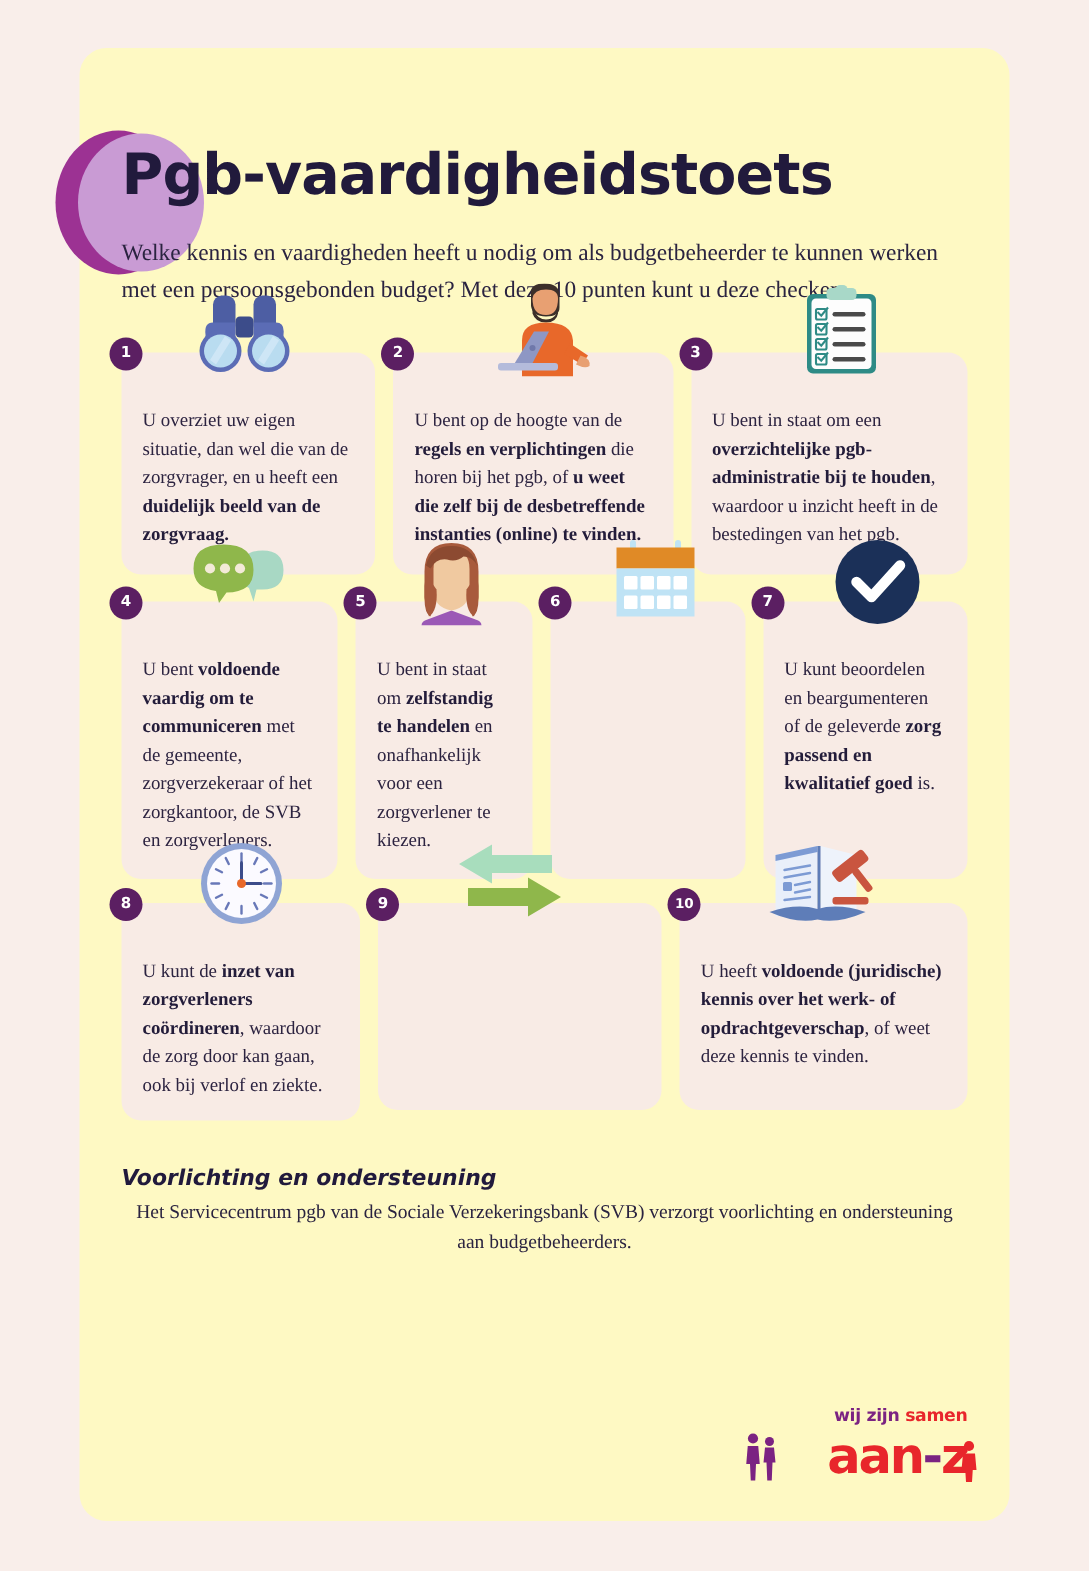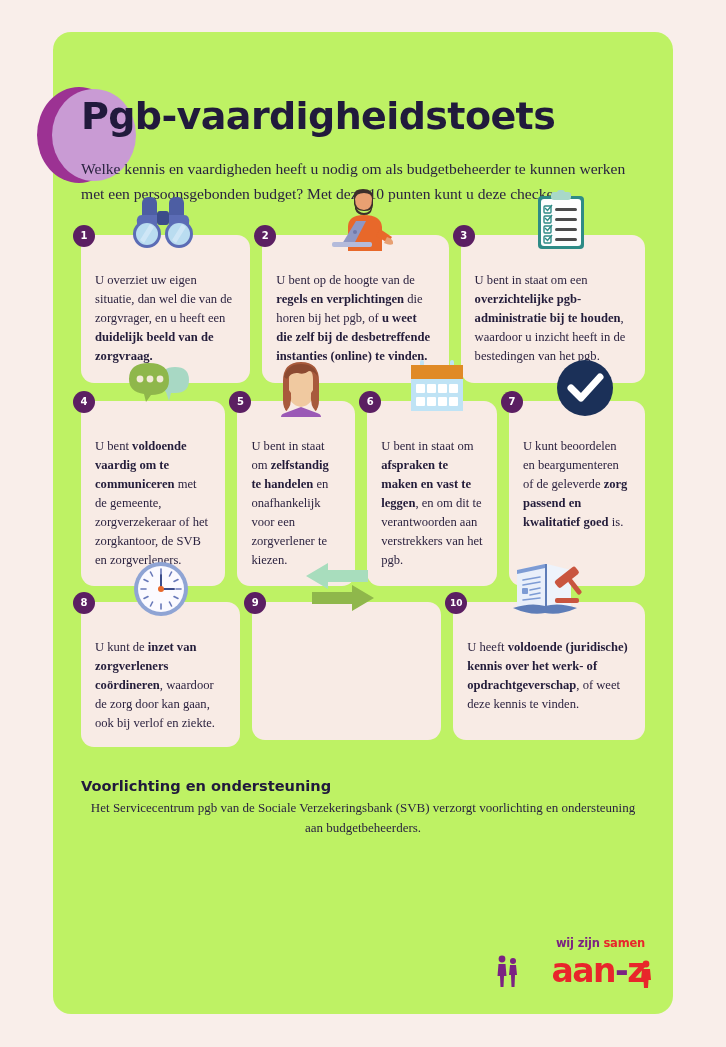--- a/index.html
+++ b/index.html
@@ -6,21 +6,21 @@
   html, body {
     width: 726px; height: 1047px;
     background: #f9eeea;
     font-family: "Liberation Serif", serif;
     overflow: hidden;
   }
   .page {
     position: absolute;
     left: 53px; top: 32px;
     width: 620px; height: 982px;
-    background: #bef264;
+    background: #fef9c3;
     border-radius: 18px;
   }
 
   
   .header { position: relative; padding: 0; }
   .blob-wrap {
     position: absolute; left: -16px; top: 55px;
     width: 110px; height: 96px; pointer-events: none;
   }
   .blob-back {
@@ -130,20 +130,21 @@
   .c10 .card-icon { left: 58px; }
 
   
   .footer { padding: 30px 28px 0 28px; }
   .footer-title {
     font-family: "DejaVu Sans", sans-serif;
     font-weight: bold;
     font-size: 14.6px;
     color: #211a3c;
     margin-bottom: 4px;
+    font-style: italic;
   }
   .footer-text {
     font-size: 13px;
     line-height: 1.55;
     color: #2a2340;
     text-align: center;
   }
 
   .logo {
     position: absolute;
@@ -303,21 +304,20 @@
             <rect x="22" y="25" width="9" height="9" rx="1"></rect>
             <rect x="33" y="25" width="9" height="9" rx="1"></rect>
             <rect x="44" y="25" width="9" height="9" rx="1"></rect>
             <rect x="11" y="38" width="9" height="9" rx="1"></rect>
             <rect x="22" y="38" width="9" height="9" rx="1"></rect>
             <rect x="33" y="38" width="9" height="9" rx="1"></rect>
             <rect x="44" y="38" width="9" height="9" rx="1"></rect>
           </g>
         </svg>
       </div>
-      <div class="card-text"><span>U bent in staat om </span><b>afspraken te maken en vast te leggen</b><span>, en om dit te verantwoorden aan verstrekkers van het pgb.</span></div>
     </div>
 
     <div class="card c7">
       <div class="badge">7</div>
       <div class="card-icon">
         <svg width="58" height="58" viewBox="0 0 58 58">
           <circle cx="29" cy="29" r="28" fill="#1b3058"></circle>
           <path d="M15 29 L25 39 L44 18" stroke="#ffffff" stroke-width="7" fill="none" stroke-linecap="round" stroke-linejoin="round"></path>
         </svg>
       </div>

